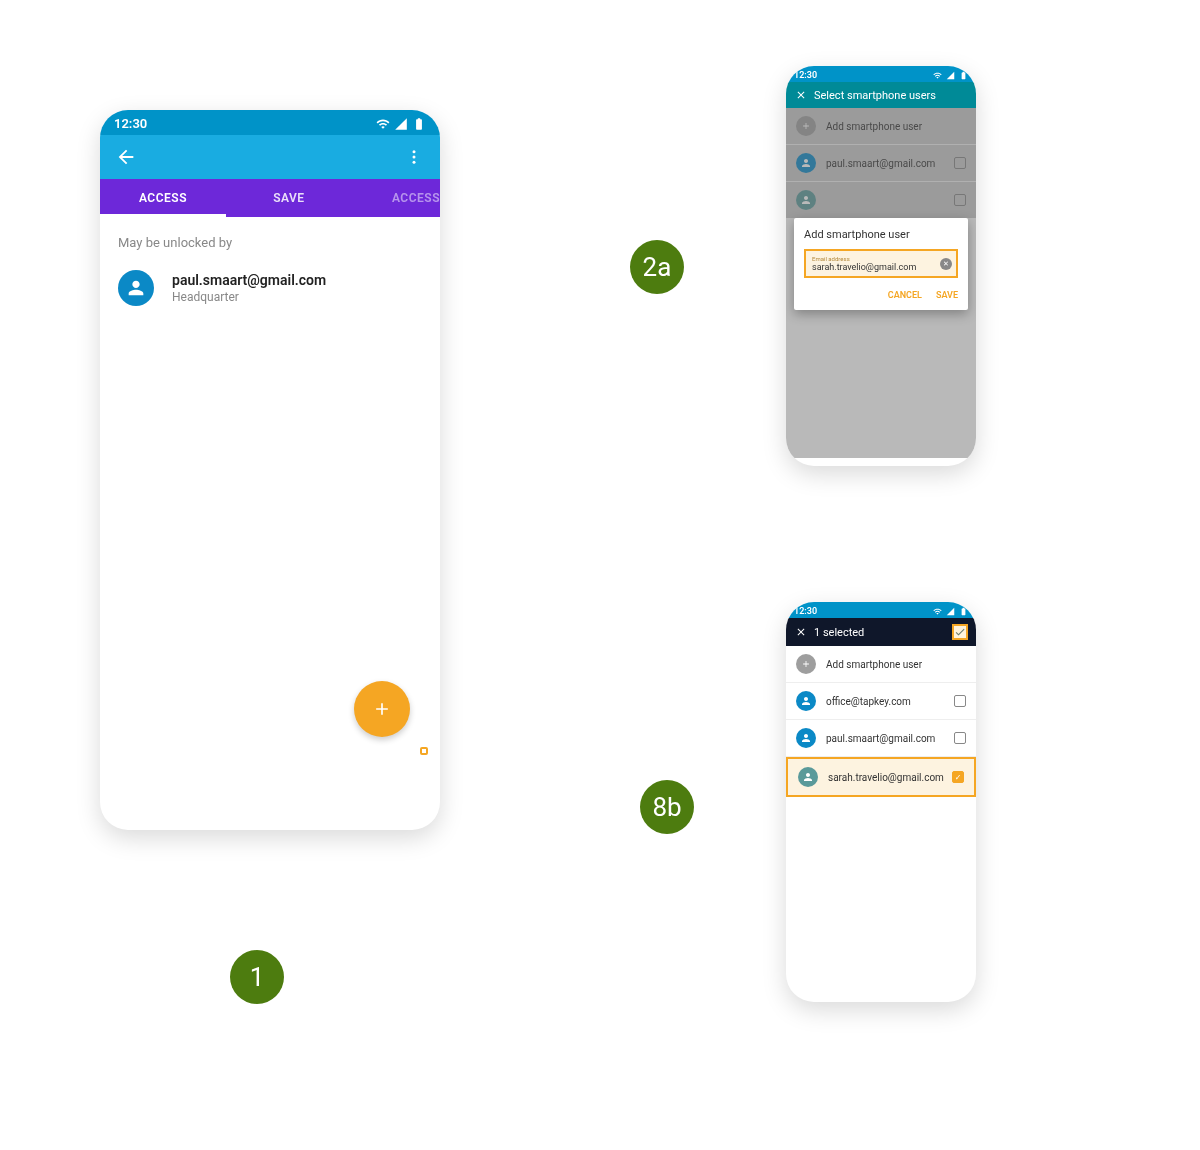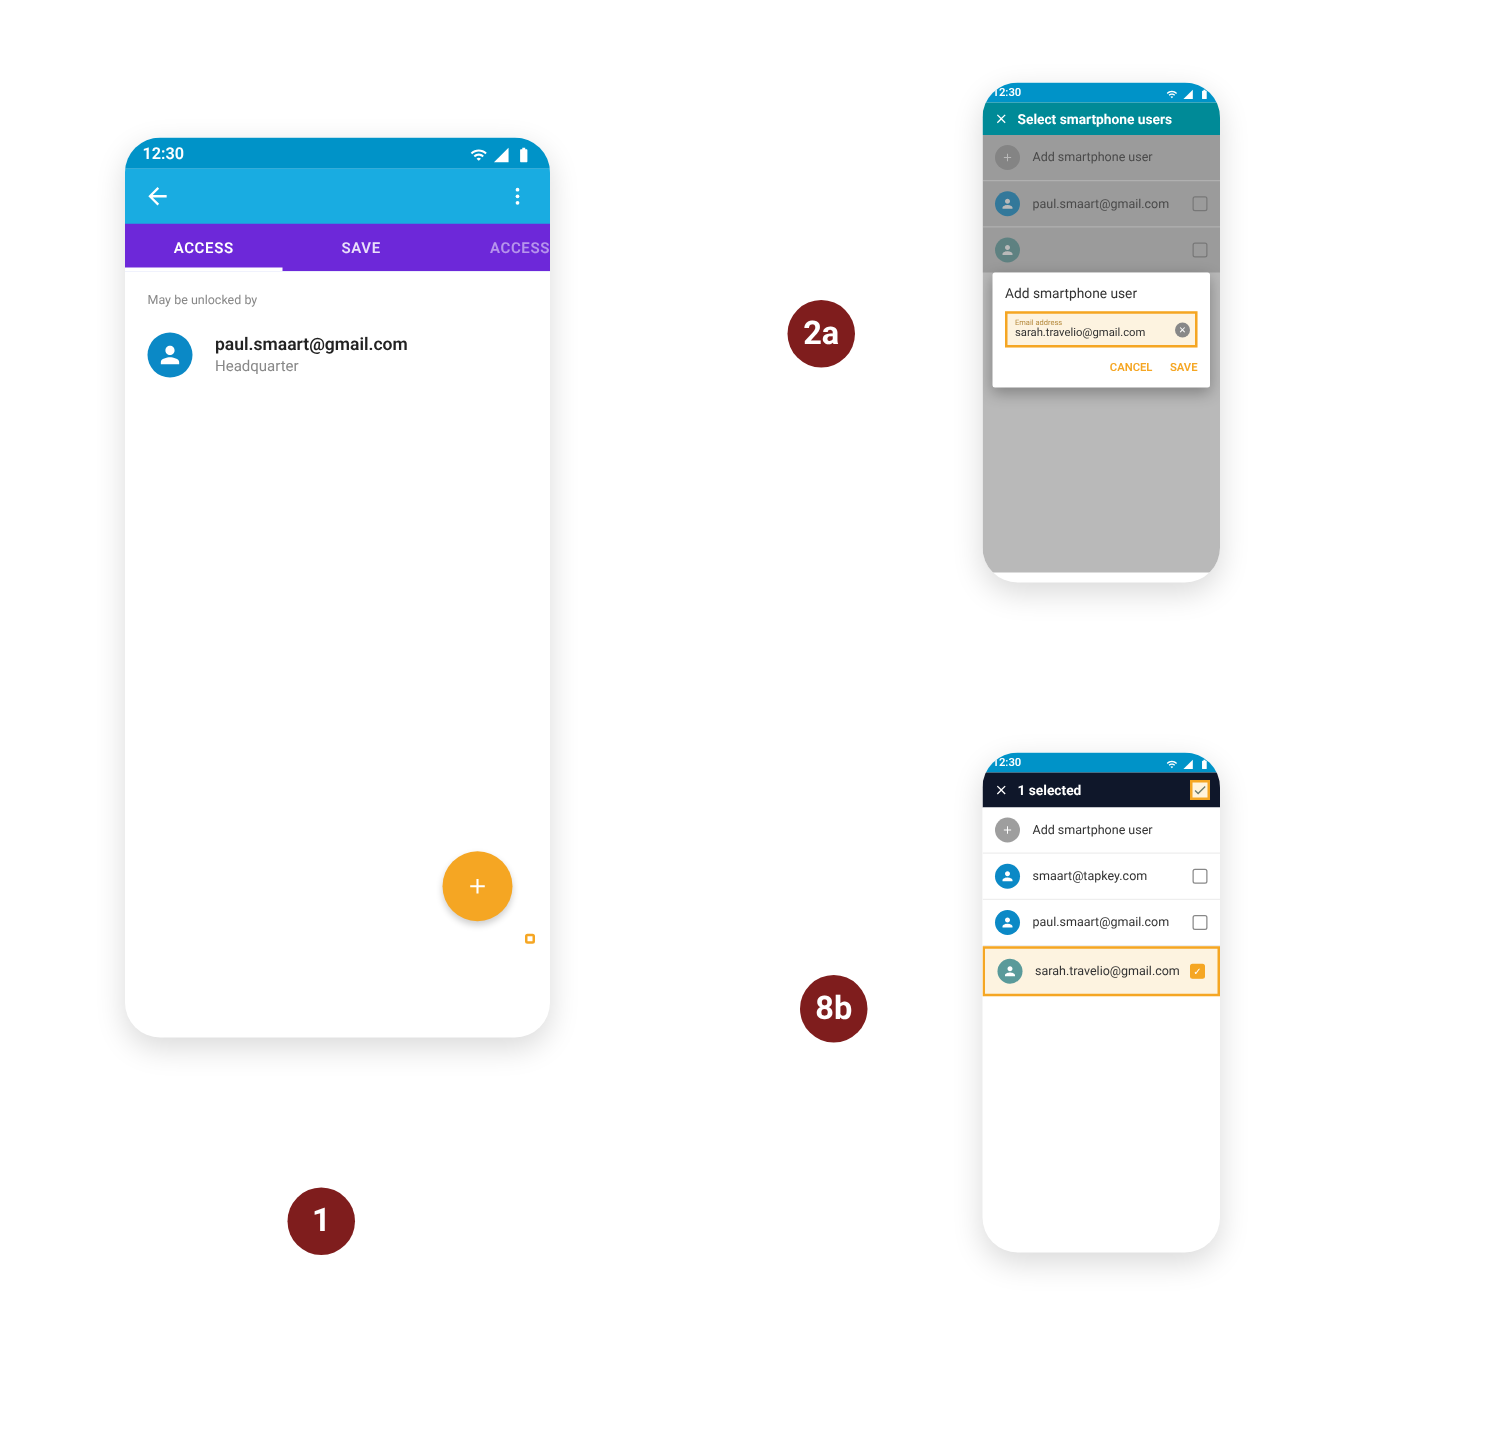--- a/index.html
+++ b/index.html
@@ -67,21 +67,20 @@
 .app-bar-title-row {
   padding: 20px 0 12px;
   text-align: center;
   font-size: 19px;
   font-weight: 400;
 }
 .app-bar-subtitle {
   font-size: 11px;
   padding-left: 6px;
   flex: 1;
-  font-weight: bold;
 }
 .phone-2b .app-bar-subtitle { font-size: 11px; }
 
 .app-bar-right { margin-left: auto; display:flex; align-items:center; gap:6px; }
 
 .tabs {
   display: flex;
   background: #6d28d9;
   color: #fff;
 }
@@ -104,21 +103,21 @@
   height: 3px;
   background: #fff;
 }
 .tab:nth-child(3) { padding-right: 0; text-align: right; flex: 0.7; opacity:0.5; }
 
 .content { background: #fff; }
 .phone-1 .content { height: 550px; position: relative; }
 
 .section-label {
   color: #888;
-  font-size: 10px;
+  font-size: 13px;
   padding: 18px 18px 10px;
 }
 
 .user-row {
   display: flex;
   align-items: center;
   padding: 10px 18px;
 }
 .user-icon {
   width: 36px; height: 36px;
@@ -223,25 +222,25 @@
   display:flex; align-items:center; justify-content:center;
   background: #fff3db;
 }
 .confirm-box svg { fill: #6b7b6f; width:12px; height:12px; }
 .phone-2b .confirm-box { width:16px; height:16px; }
 
 .step-badge {
   position: absolute;
   width: 54px; height: 54px;
   border-radius: 50%;
-  background: #7f1d1d;
+  background: #4d7c0f;
   color: #fff;
   display: flex; align-items: center; justify-content: center;
   font-size: 26px;
-  font-weight: 700;
+  font-weight: 400;
 }
 .step-badge.s1 { left: 230px; top: 950px; }
 .step-badge.s2a { left: 630px; top: 240px; }
 .step-badge.s2b { left: 640px; top: 780px; }
 </style>
 </head>
 <body>
 
 <div class="phone phone-1">
   <div class="status-bar">
@@ -415,21 +414,21 @@
           </svg>
       </div>
       <span class="label">Add smartphone user</span>
     </div>
     <div class="sm-list-item">
       <div class="user-icon blue">
         <svg viewBox="0 0 24 24">
             <path d="M12 12c2.21 0 4-1.79 4-4s-1.79-4-4-4-4 1.79-4 4 1.79 4 4 4zm0 2c-2.67 0-8 1.34-8 4v2h16v-2c0-2.66-5.33-4-8-4z"></path>
           </svg>
       </div>
-      <span class="label">smaart@tapkey.com</span>
+      <span class="label">office@tapkey.com</span>
       <div class="sm-checkbox"></div>
     </div>
     <div class="sm-list-item">
       <div class="user-icon blue">
         <svg viewBox="0 0 24 24">
             <path d="M12 12c2.21 0 4-1.79 4-4s-1.79-4-4-4-4 1.79-4 4 1.79 4 4 4zm0 2c-2.67 0-8 1.34-8 4v2h16v-2c0-2.66-5.33-4-8-4z"></path>
           </svg>
       </div>
       <span class="label">paul.smaart@gmail.com</span>
       <div class="sm-checkbox"></div>

